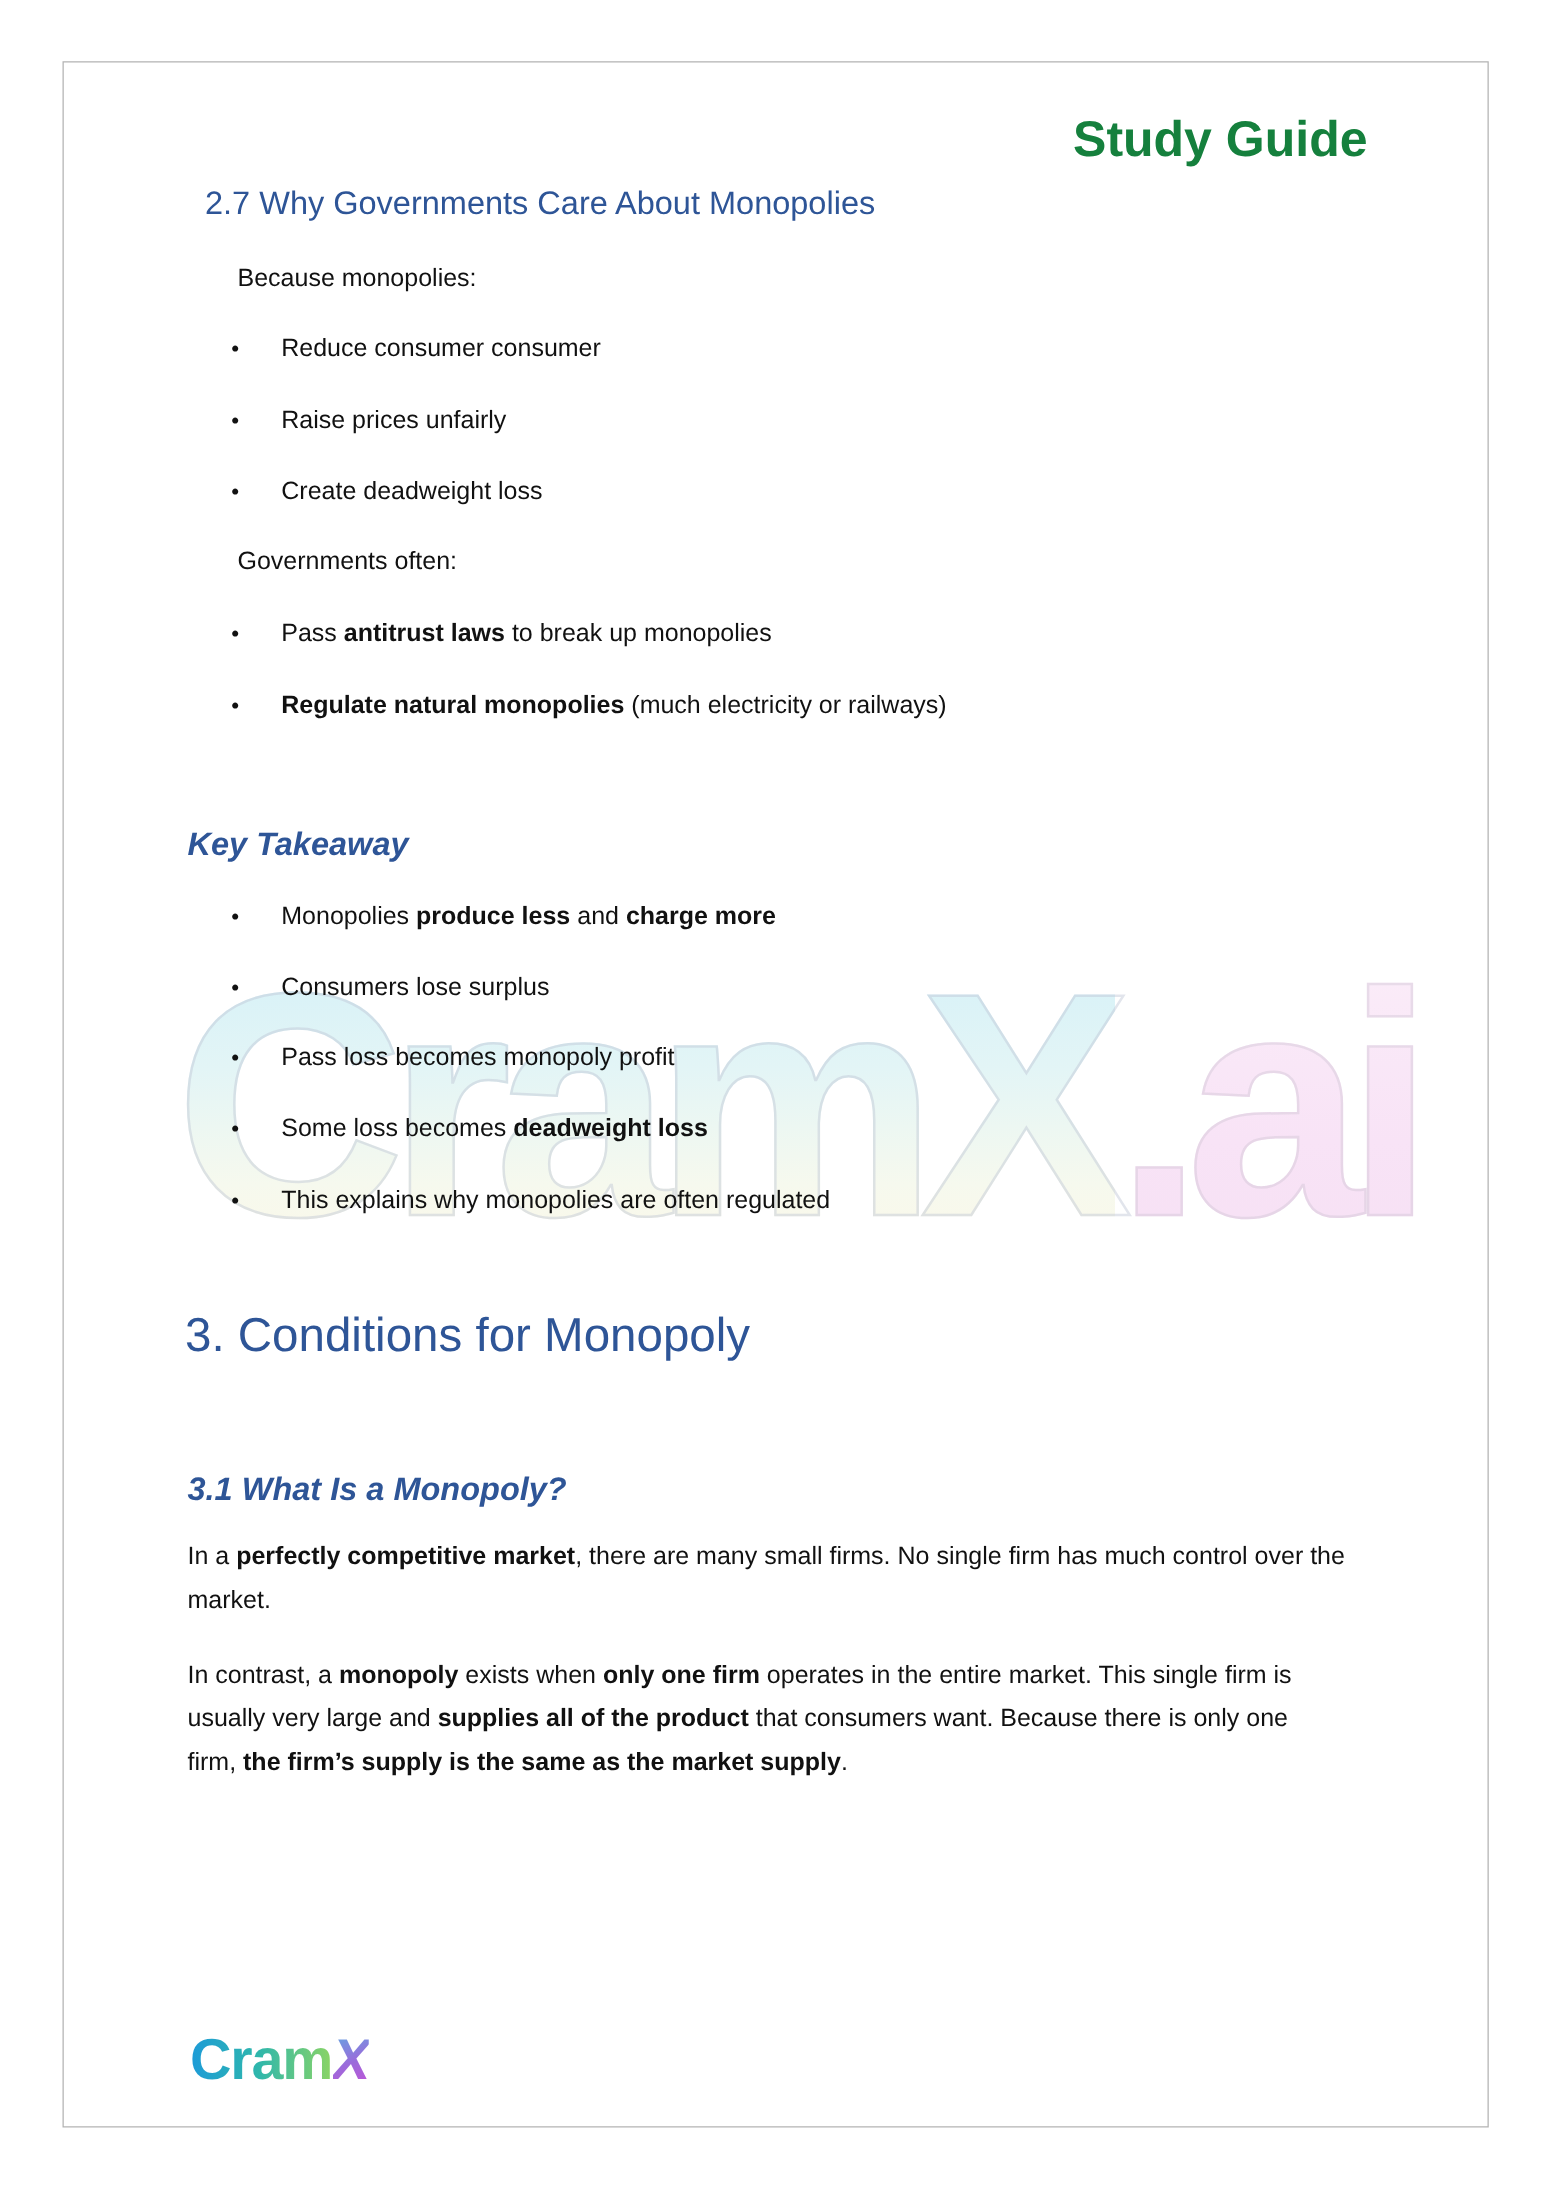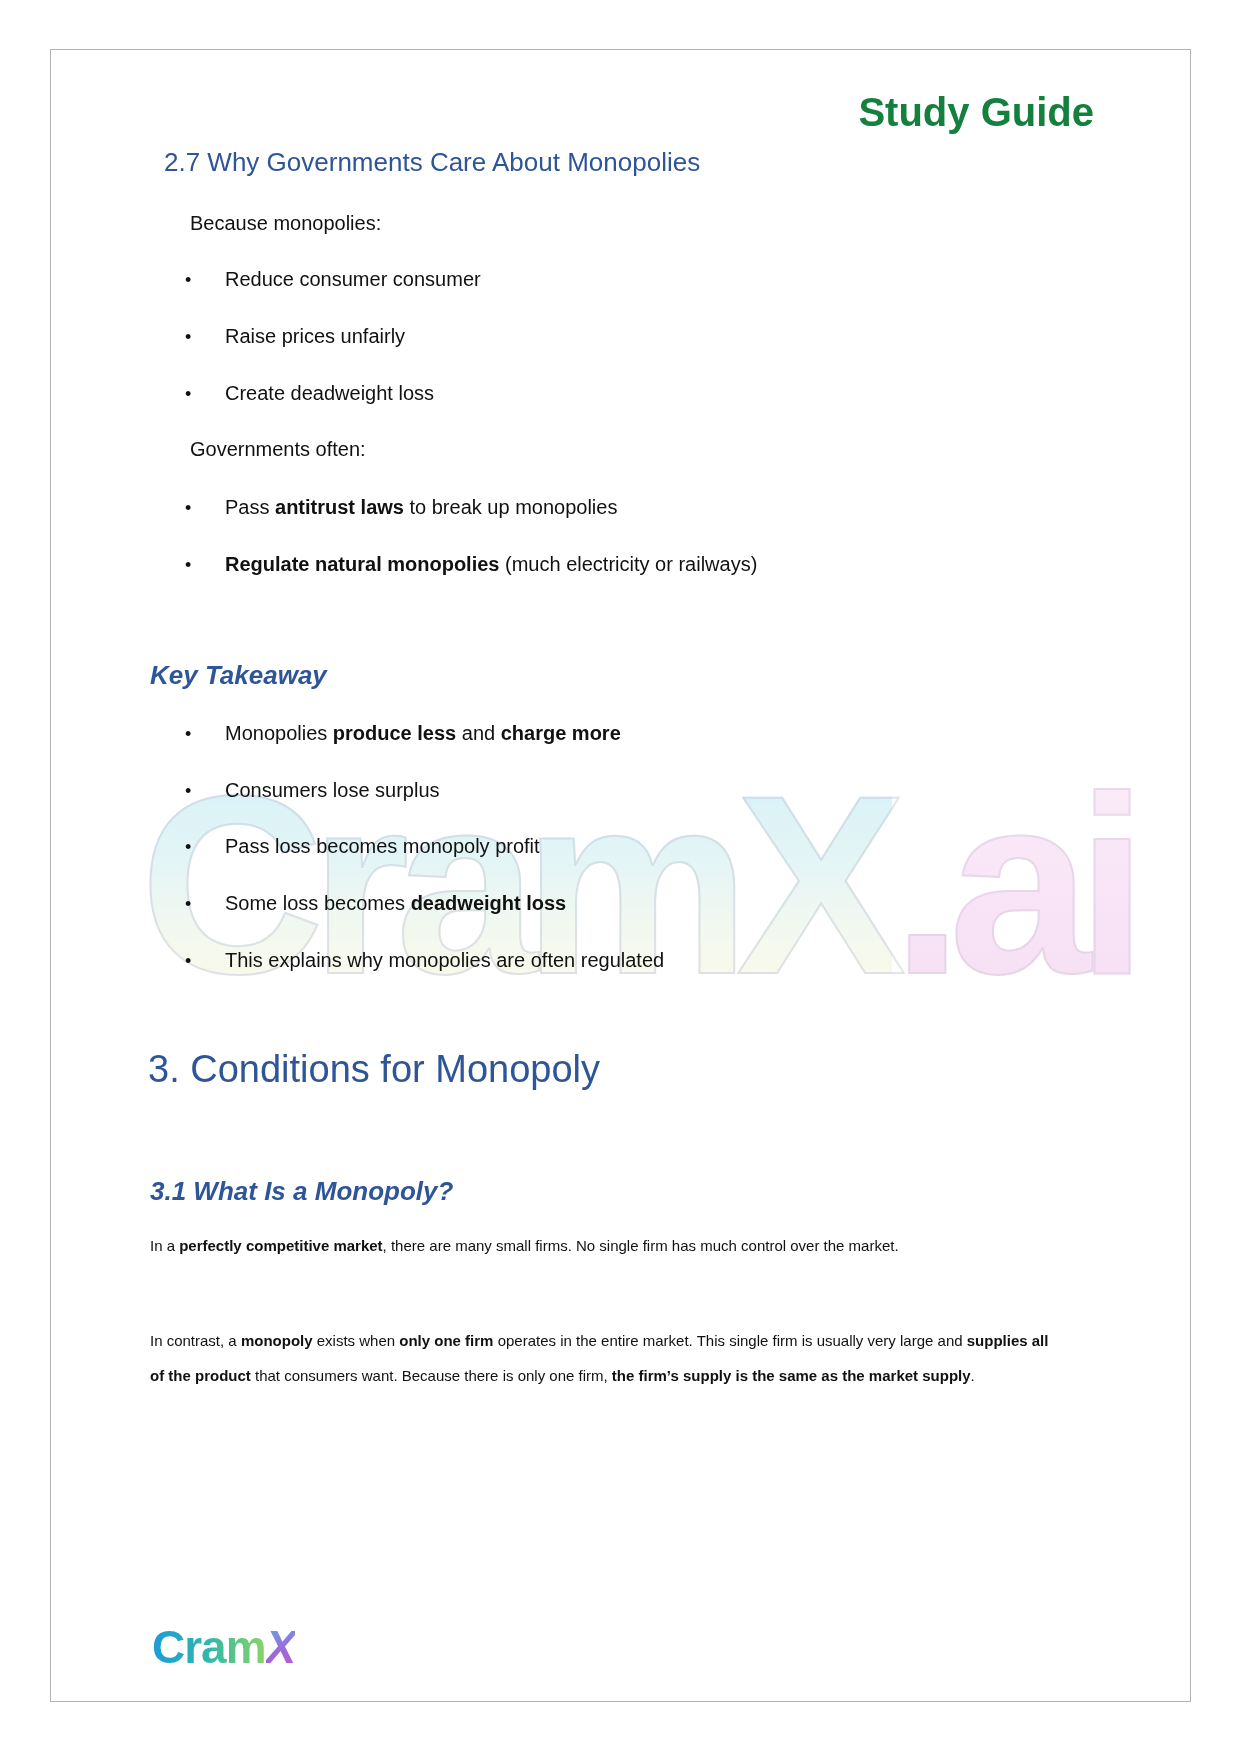--- a/index.html
+++ b/index.html
@@ -41,21 +41,21 @@
   }
   .h3{
     position:absolute;left:150px;font-size:26px;font-weight:bold;
     color:#2E5597;line-height:1;z-index:2;font-style:italic;
   }
   .body-line{
     position:absolute;left:150px;font-size:20px;line-height:28px;color:#111;
     z-index:2;white-space:nowrap;margin-left:40px;
   }
   .para{
-    position:absolute;left:150px;font-size:15px;line-height:35px;color:#111;z-index:2;
+    position:absolute;left:150px;font-size:20px;line-height:35px;color:#111;z-index:2;
   }
   .bullet{
     position:absolute;left:185px;font-size:20px;line-height:28px;color:#111;
     z-index:2;white-space:nowrap;
   }
   .bullet .dot{
     display:inline-block;width:40px;font-size:18px;color:#111;
   }
   .b{font-weight:bold;}
   .brand-logo{

